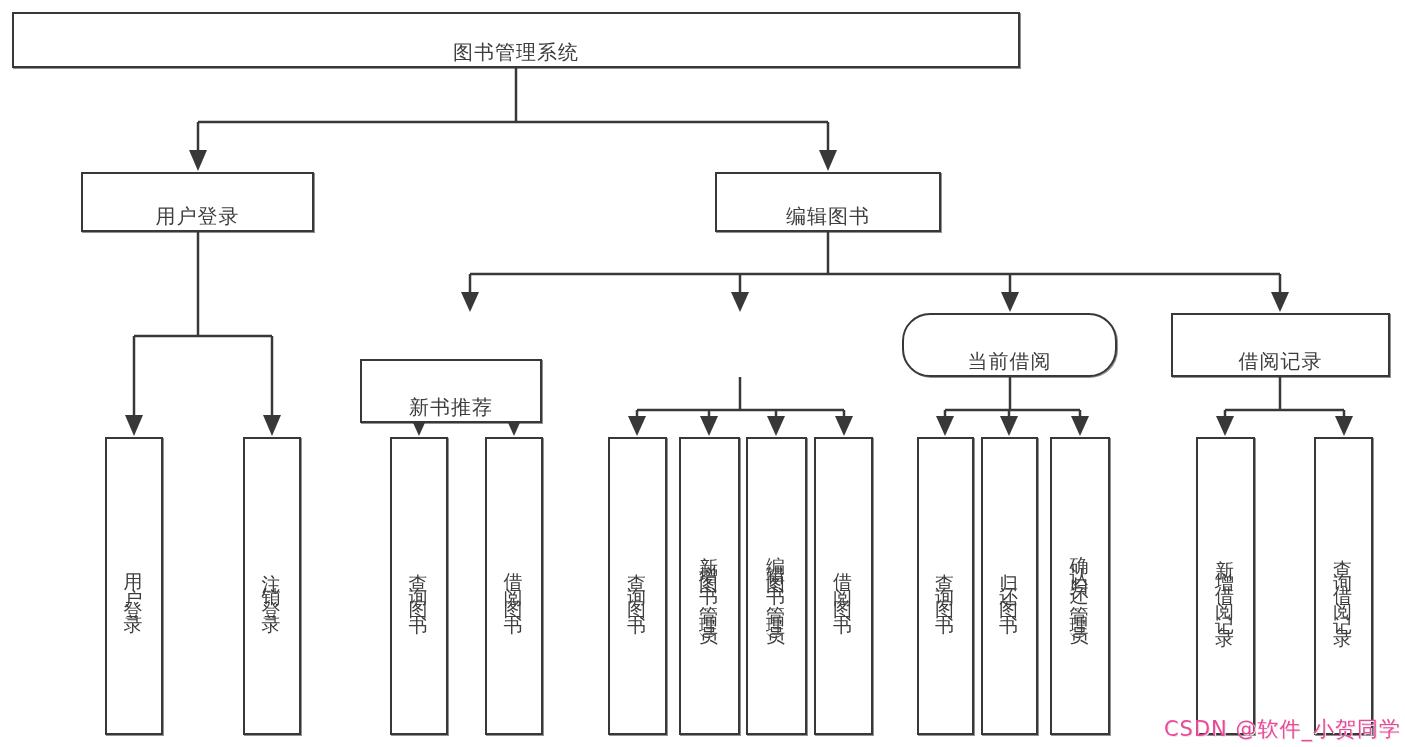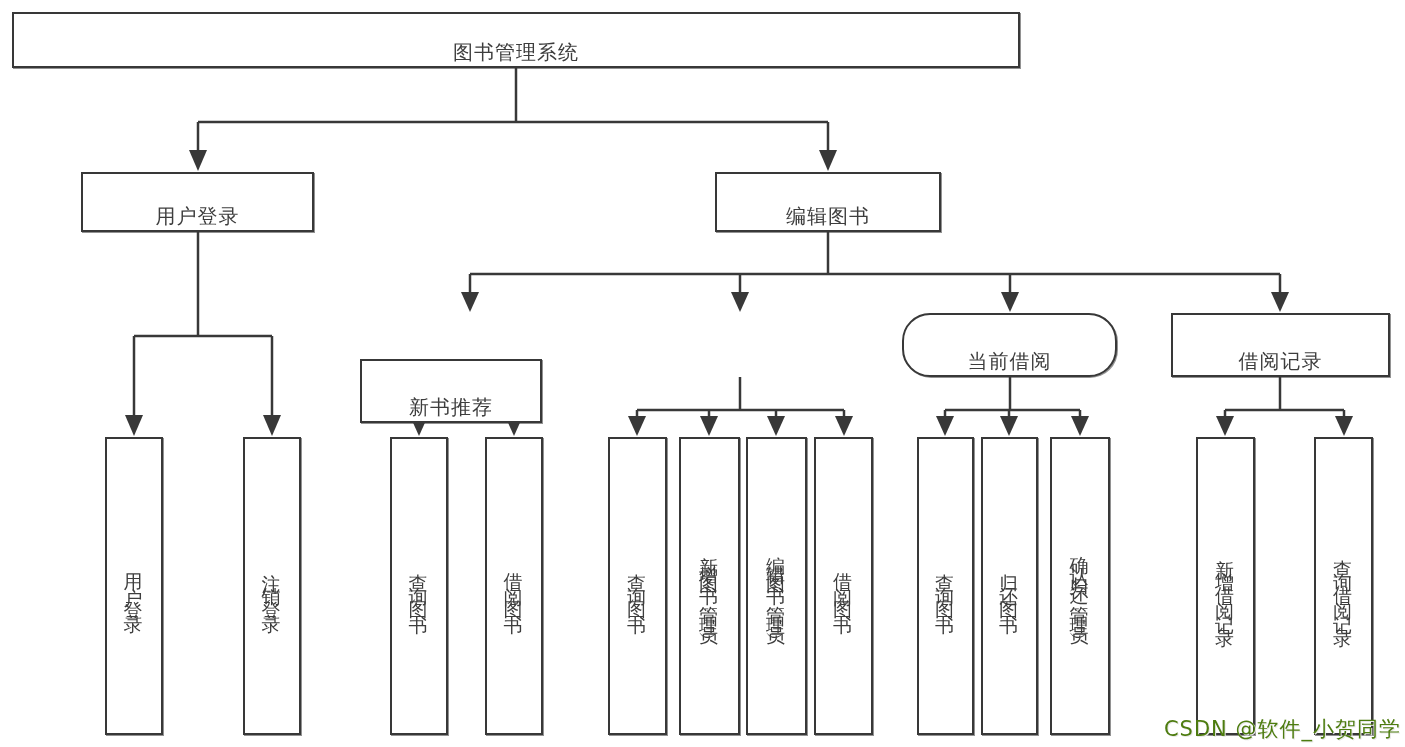--- a/index.html
+++ b/index.html
@@ -54,21 +54,21 @@
     white-space: nowrap;
   }
   .leaf .vtext.long {
     letter-spacing: 10px;
   }
   #watermark {
     position: absolute;
     right: 4px;
     bottom: 4px;
     font-size: 21px;
-    color: #4d7c0f;
+    color: #ec4899;
     text-shadow: 1px 1px 0 #e8e8e8;
     letter-spacing: 1px;
   }
 </style>
 </head>
 <body>
 
 <div id="stage">
 
   <svg id="connectors" viewBox="0 0 1405 747" xmlns="http://www.w3.org/2000/svg">

